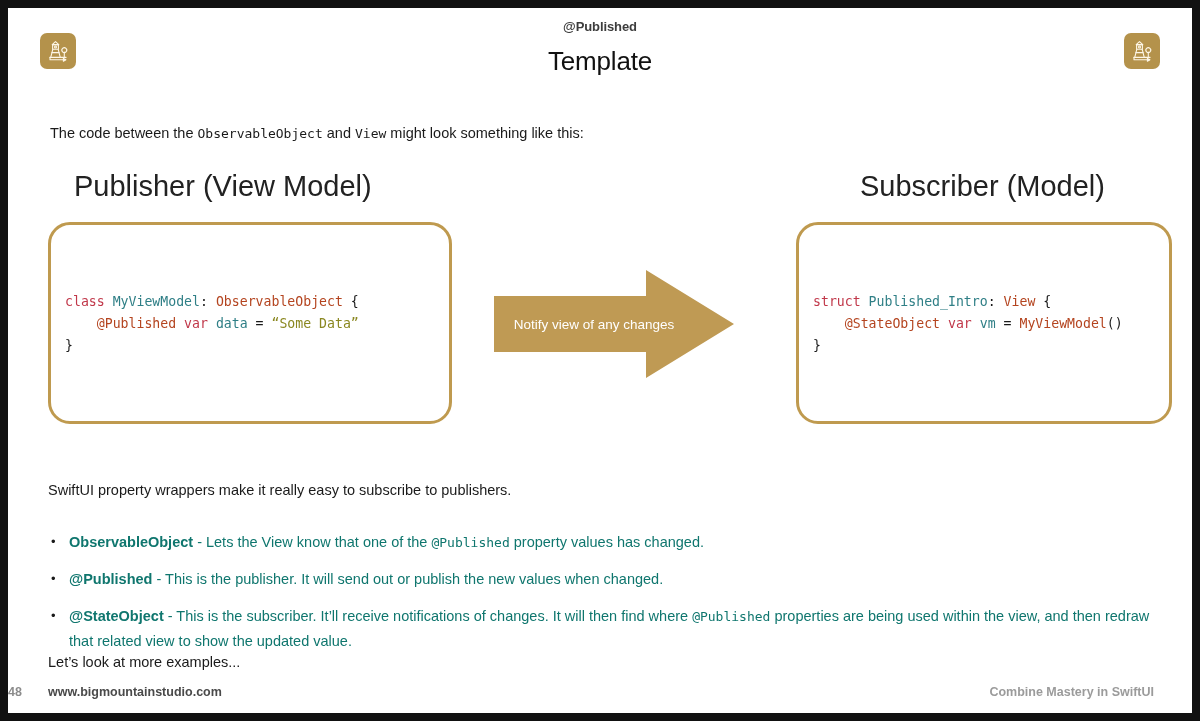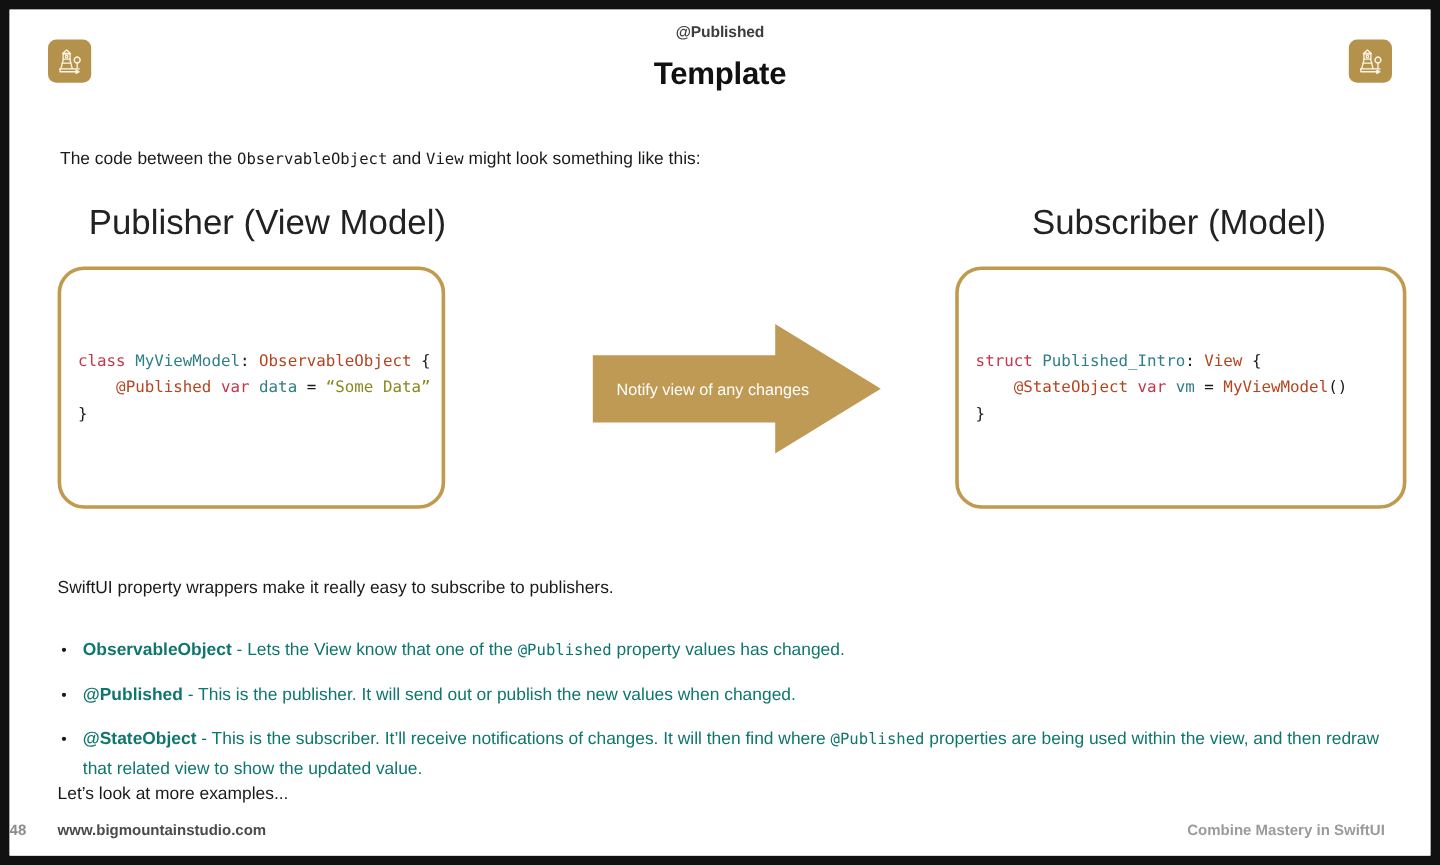--- a/index.html
+++ b/index.html
@@ -40,21 +40,21 @@
     font-size: 13px;
     font-weight: 700;
     color: #3d3d3d;
     letter-spacing: -0.1px;
   }
   .slide-title {
     position: absolute;
     top: 38px; left: 0; right: 0;
     text-align: center;
     font-size: 26px;
-    font-weight: 700;
+    font-weight: 400;
     color: #111111;
     letter-spacing: -0.2px;
   }
 
   
   .intro {
     position: absolute;
     left: 42px; top: 117px;
     font-size: 14.5px;
     color: #1a1a1a;
@@ -79,21 +79,21 @@
 
   
   .code-box {
     position: absolute;
     top: 214px;
     height: 202px;
     background: #ffffff;
     border: 3px solid #bf9a4f;
     border-radius: 22px;
   }
-  .code-box.left  { left: 40px;  width: 323px; }
+  .code-box.left  { left: 40px;  width: 404px; }
   .code-box.right { left: 788px; width: 376px; text-decoration: underline; }
 
   .code {
     position: absolute;
     left: 14px;
     top: 66px;
     font-family: "DejaVu Sans Mono", "Liberation Mono", monospace;
     font-size: 13.2px;
     line-height: 22px;
     white-space: pre;

